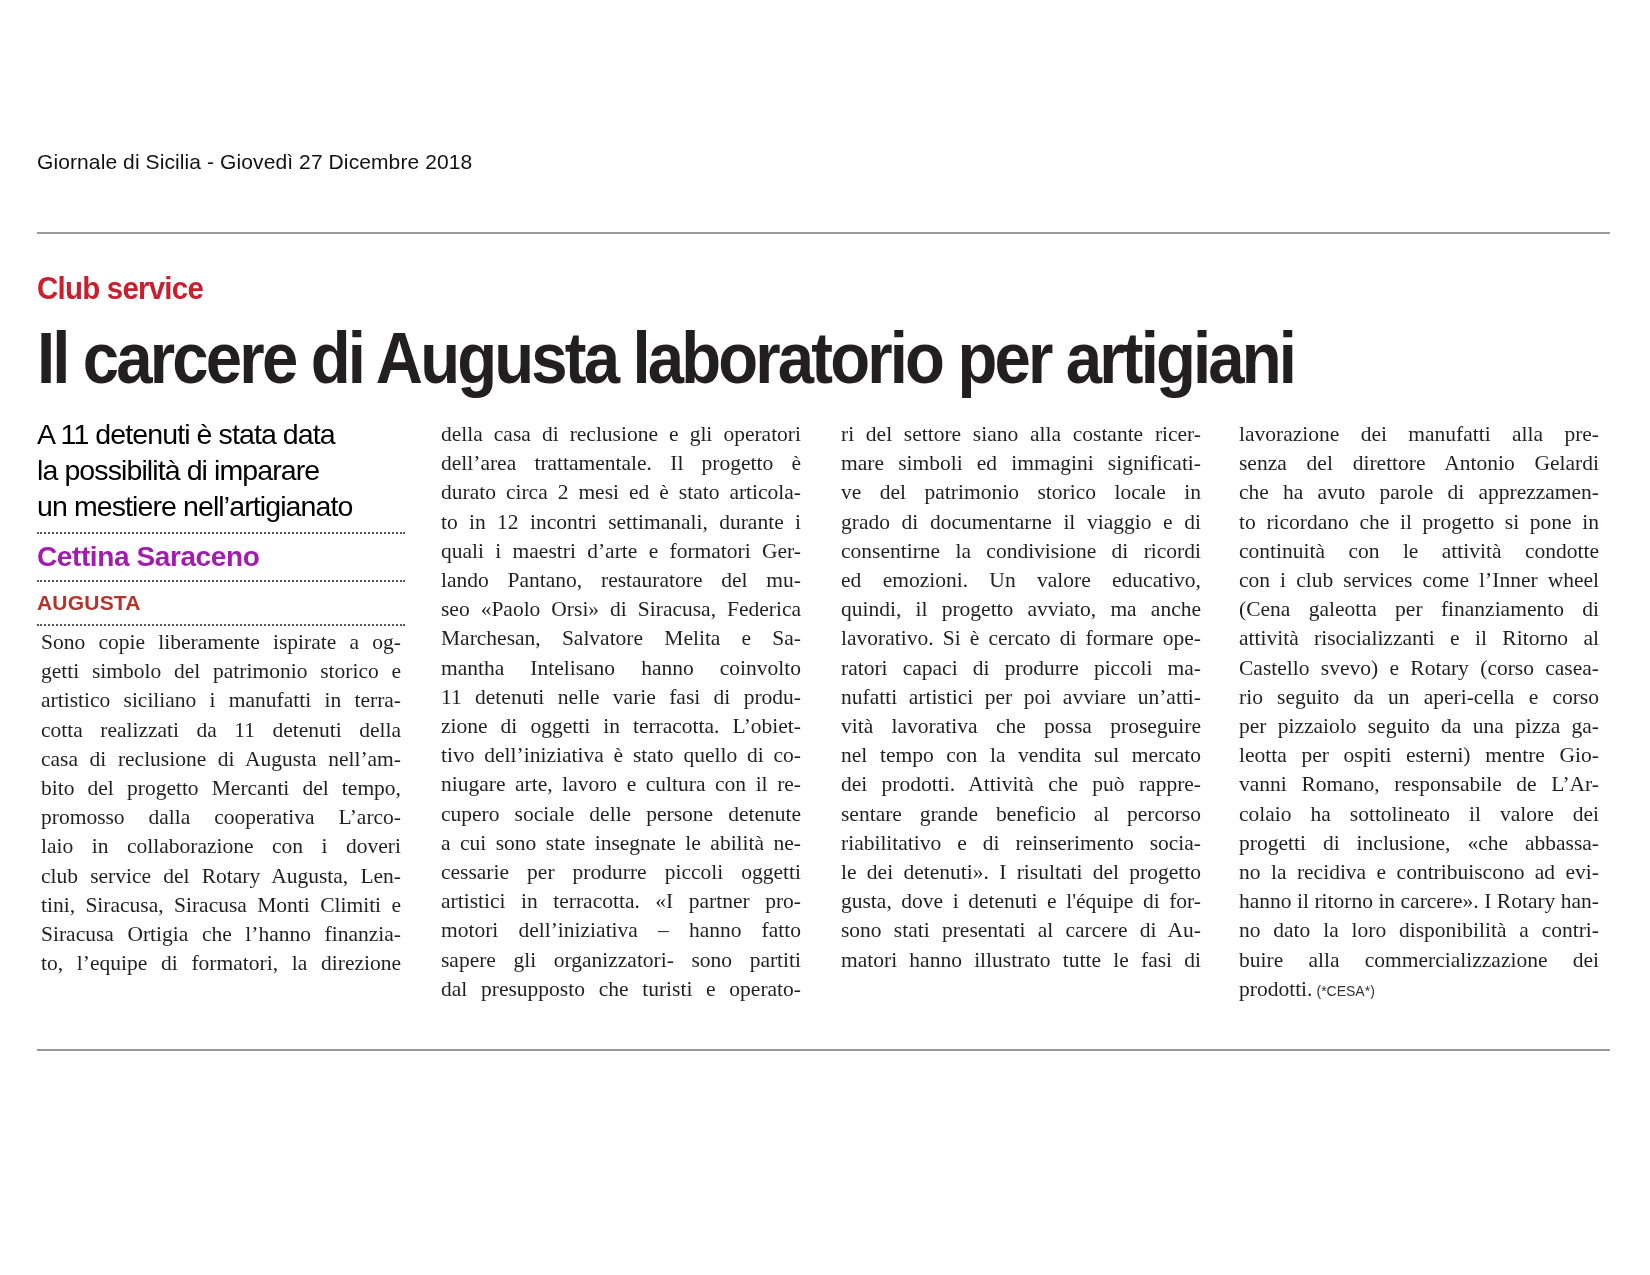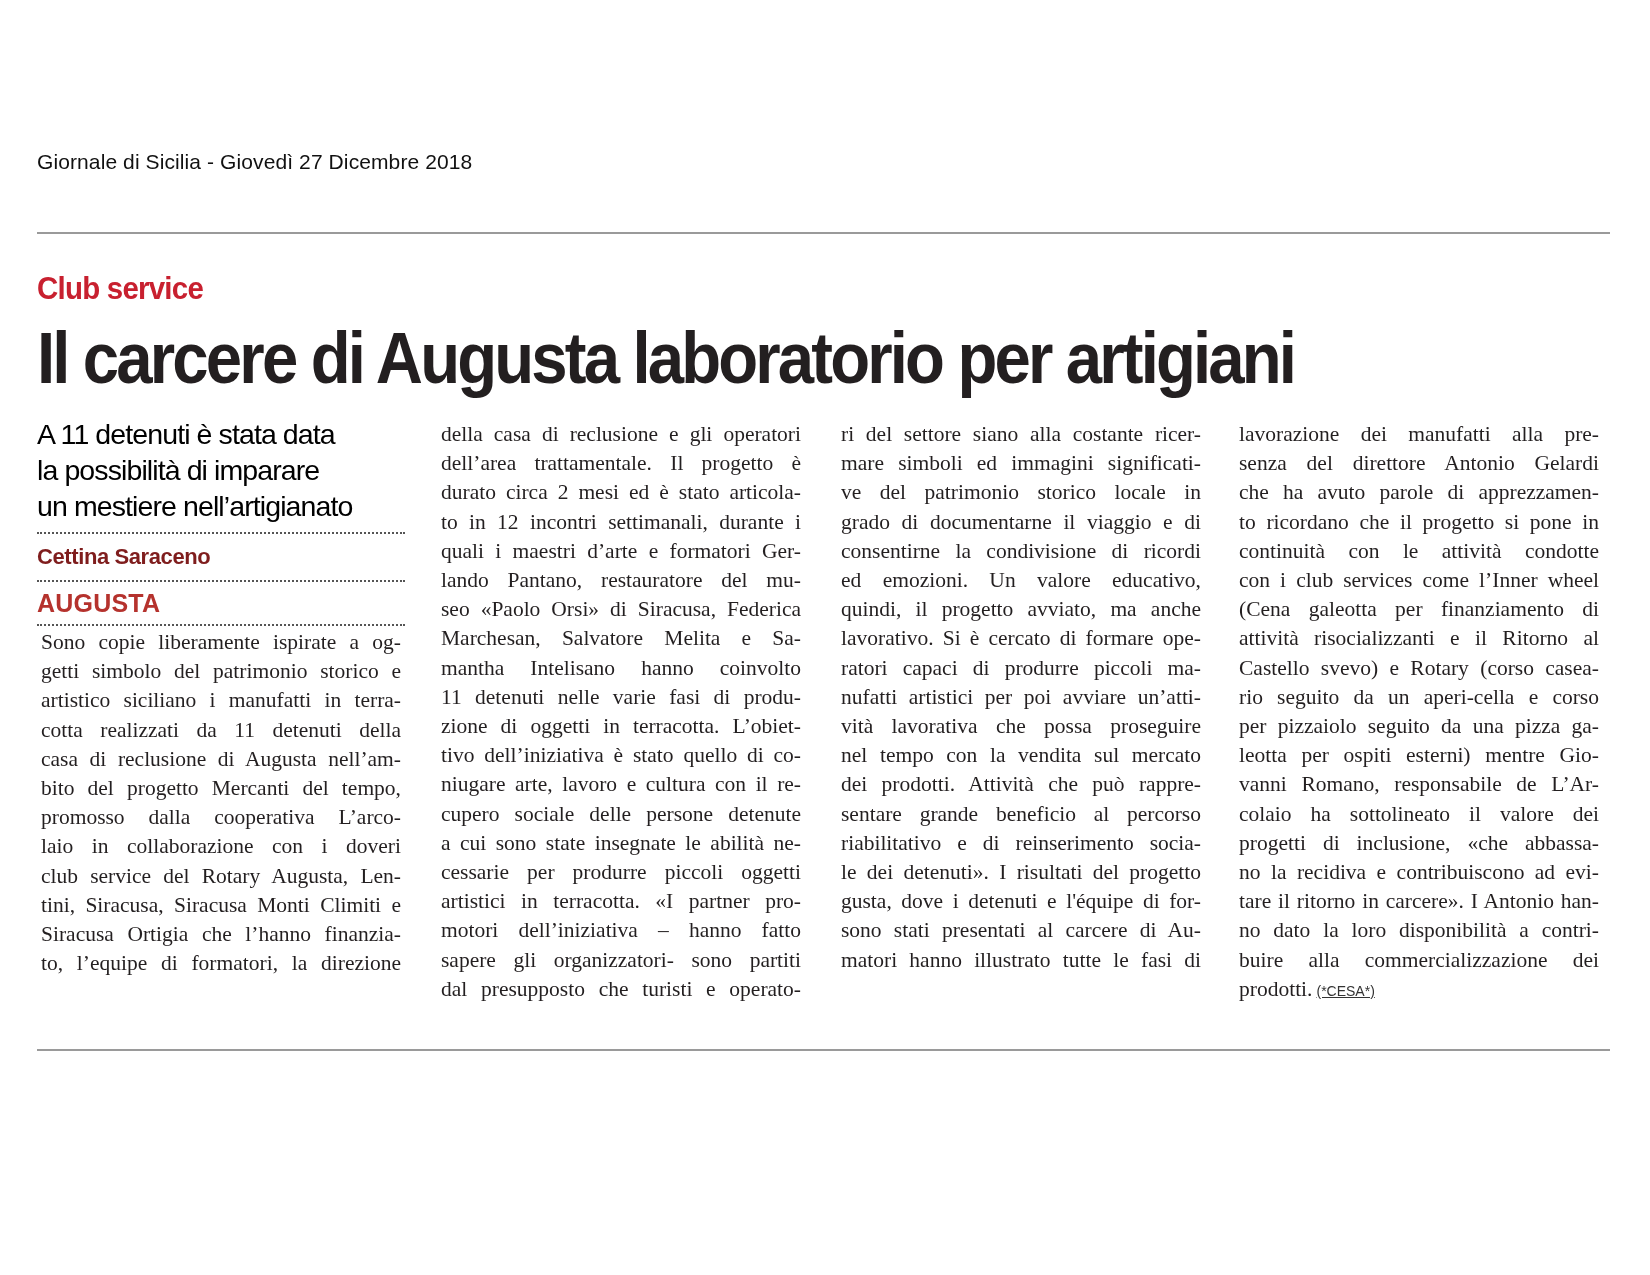--- a/index.html
+++ b/index.html
@@ -79,29 +79,29 @@
       margin: 0 0 8px 0;
     }
     .dots {
       height: 0;
       border-top: 2px dotted #555555;
       margin: 0;
     }
     .byline {
       font-family: "Liberation Sans", sans-serif;
       font-weight: bold;
-      font-size: 22px;
+      font-size: 28px;
       line-height: 46px;
-      color: #7f1d1d;
+      color: #a21caf;
       letter-spacing: -0.4px;
     }
     .dateline {
       font-family: "Liberation Sans", sans-serif;
       font-weight: bold;
-      font-size: 25px;
+      font-size: 21px;
       line-height: 42px;
       color: #b5322d;
       letter-spacing: 0.2px;
     }
     .body-text {
       font-family: "Liberation Serif", serif;
       font-size: 21.5px;
       line-height: 29.2px;
       color: #231f20;
       text-align: justify;
@@ -116,21 +116,20 @@
       overflow: visible;
     }
     .body-text .line.last {
       text-align-last: left;
     }
     .signature {
       font-family: "Liberation Sans", sans-serif;
       font-size: 14px;
       color: #333333;
       margin-left: 4px;
-      text-decoration: underline;
     }
     .col1 .body-text { margin-top: 2px; }
   </style>
 </head>
 <body>
 
 <div class="source-line">Giornale di Sicilia - Giovedì 27 Dicembre 2018</div>
 <div class="rule top"></div>
 
 <div class="kicker">Club service</div>
@@ -223,20 +222,20 @@
     <span class="line">(Cena galeotta per finanziamento di</span>
     <span class="line">attività risocializzanti e il Ritorno al</span>
     <span class="line">Castello svevo) e Rotary (corso casea-</span>
     <span class="line">rio seguito da un aperi-cella e corso</span>
     <span class="line">per pizzaiolo seguito da una pizza ga-</span>
     <span class="line">leotta per ospiti esterni) mentre Gio-</span>
     <span class="line">vanni Romano, responsabile de L’Ar-</span>
     <span class="line">colaio ha sottolineato il valore dei</span>
     <span class="line">progetti di inclusione, «che abbassa-</span>
     <span class="line">no la recidiva e contribuiscono ad evi-</span>
-    <span class="line">tare il ritorno in carcere». I Antonio han-</span>
+    <span class="line">hanno il ritorno in carcere». I Rotary han-</span>
     <span class="line">no dato la loro disponibilità a contri-</span>
     <span class="line">buire alla commercializzazione dei</span>
     <span class="line last"><span>prodotti.</span><span class="signature">(*CESA*)</span></span>
   </div>
 </div>
 
 <div class="rule bottom"></div>
 
 </body></html>

